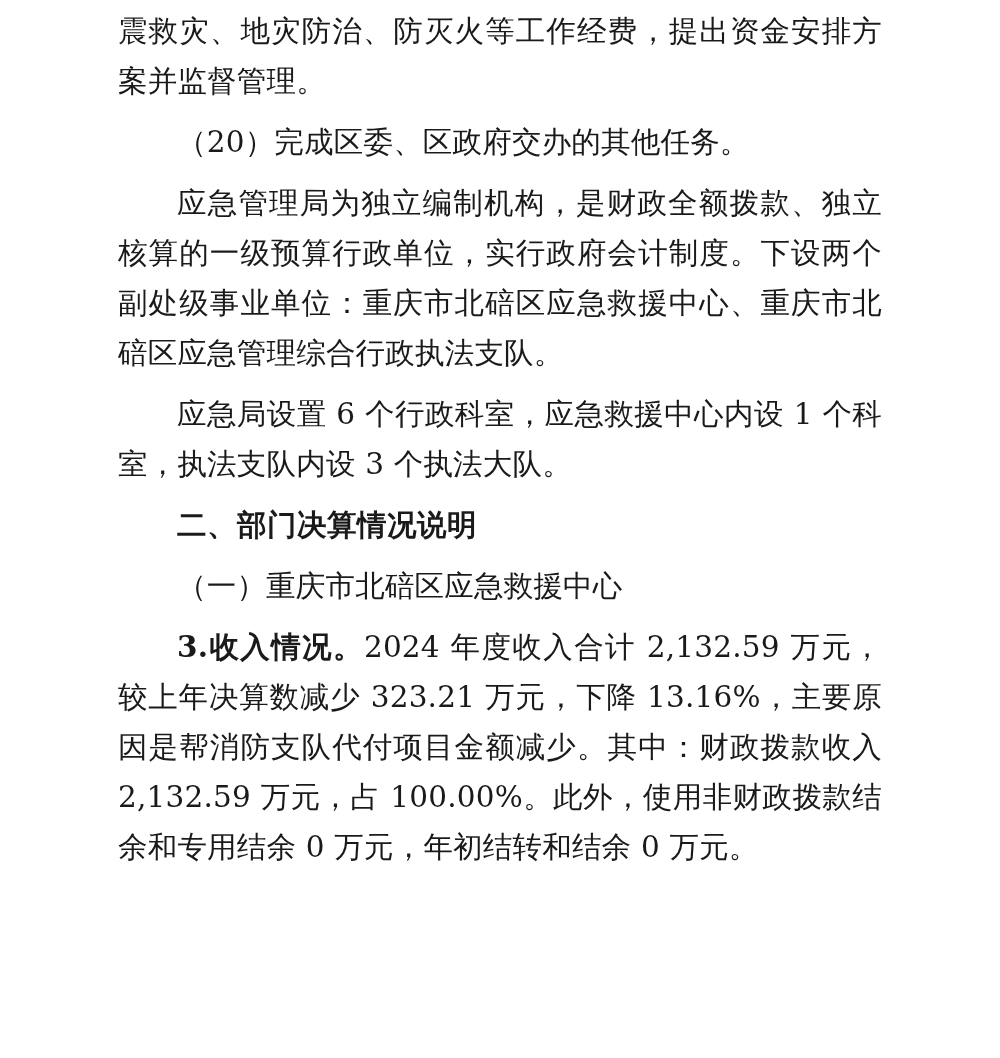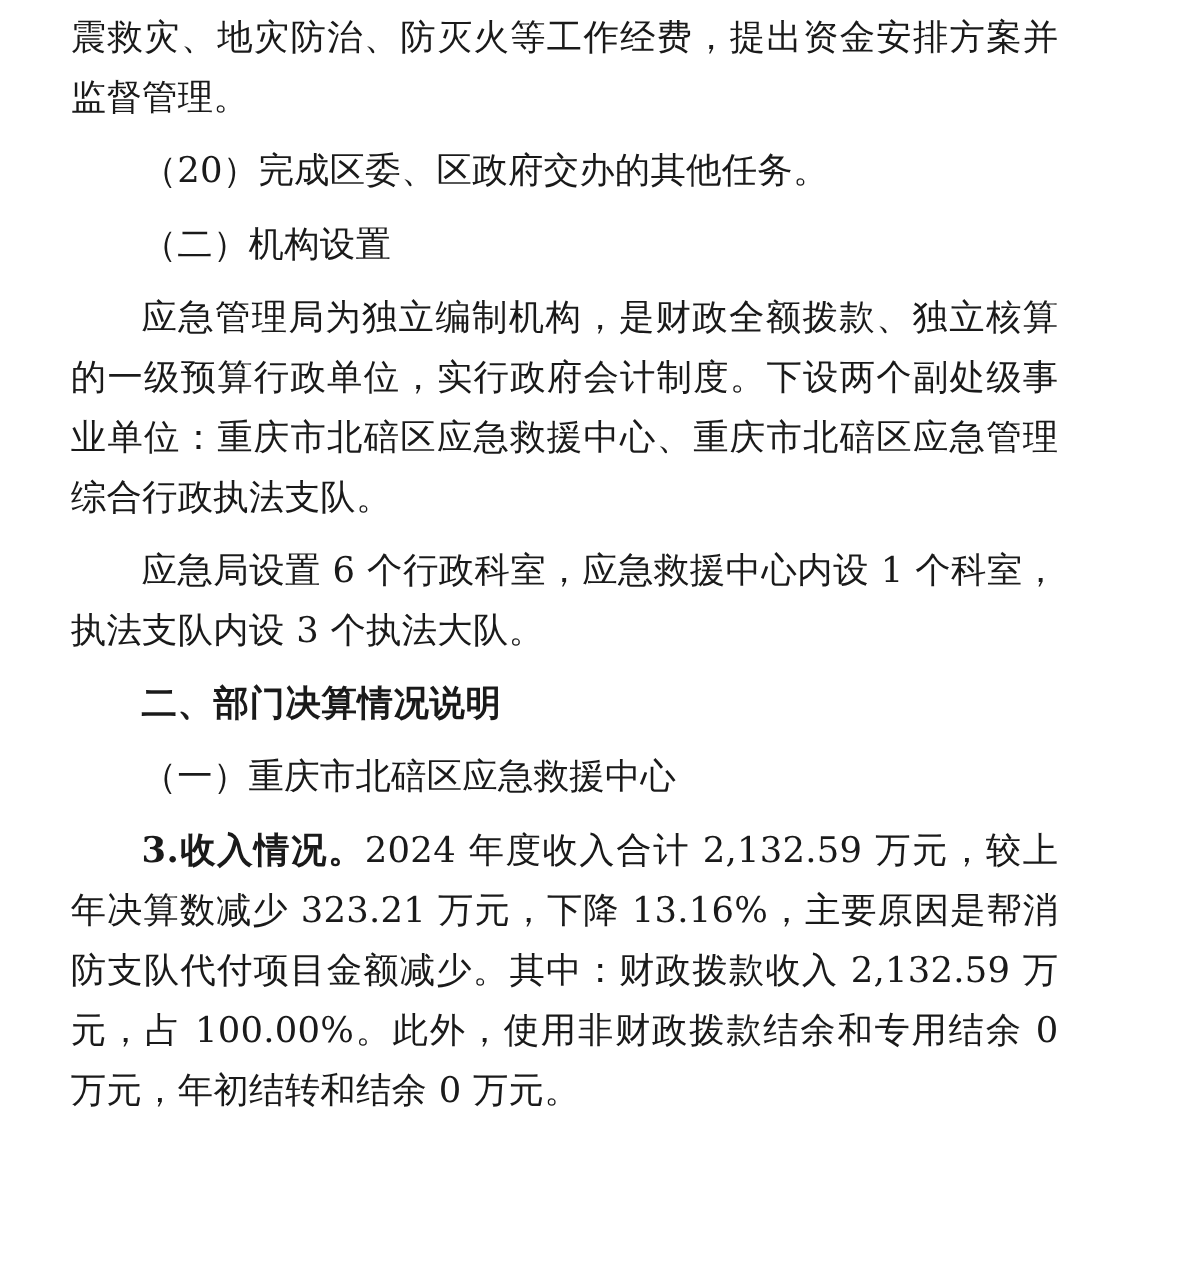--- a/index.html
+++ b/index.html
@@ -11,21 +11,21 @@
     width: 1000px;
     height: 1058px;
     font-family: "DejaVu Serif", "Liberation Serif", serif;
     color: #1a1a1a;
   }
   .page {
     position: relative;
     width: 1000px;
     height: 1058px;
     box-sizing: border-box;
-    padding: 0 118px 0 59px;
+    padding: 0 118px 0 118px;
     overflow: hidden;
   }
   .doc-body {
     padding-top: 6px;
   }
   p {
     margin: 0;
     font-size: 29.5px;
     line-height: 50px;
     text-align: justify;
@@ -50,20 +50,19 @@
     font-weight: bold;
   }
 </style>
 </head>
 <body>
 
 <div class="page">
   <div class="doc-body" id="doc-body">
       <p class="cont"><span>震救灾、地灾防治、防灭火等工作经费，提出资金安排方案并监督管理。</span></p>
       <p class="para spaced"><span>（20）完成区委、区政府交办的其他任务。</span></p>
-      <p class="para spaced"><span>（二）机构设置</span></p>
       <p class="para spaced"><span>应急管理局为独立编制机构，是财政全额拨款、独立核算的一级预算行政单位，实行政府会计制度。下设两个副处级事业单位：重庆市北碚区应急救援中心、重庆市北碚区应急管理综合行政执法支队。</span></p>
       <p class="para spaced"><span>应急局设置 6 个行政科室，应急救援中心内设 1 个科室，执法支队内设 3 个执法大队。</span></p>
       <p class="heading spaced"><span>二、部门决算情况说明</span></p>
       <p class="para spaced"><span>（一）重庆市北碚区应急救援中心</span></p>
       <p class="para spaced"><span class="lead-bold">3.收入情况。</span><span>2024 年度收入合计 2,132.59 万元，较上年决算数减少 323.21 万元，下降 13.16%，主要原因是帮消防支队代付项目金额减少。其中：财政拨款收入 2,132.59 万元，占 100.00%。此外，使用非财政拨款结余和专用结余 0 万元，年初结转和结余 0 万元。</span></p>
     </div>
 </div>
 
 </body></html>

